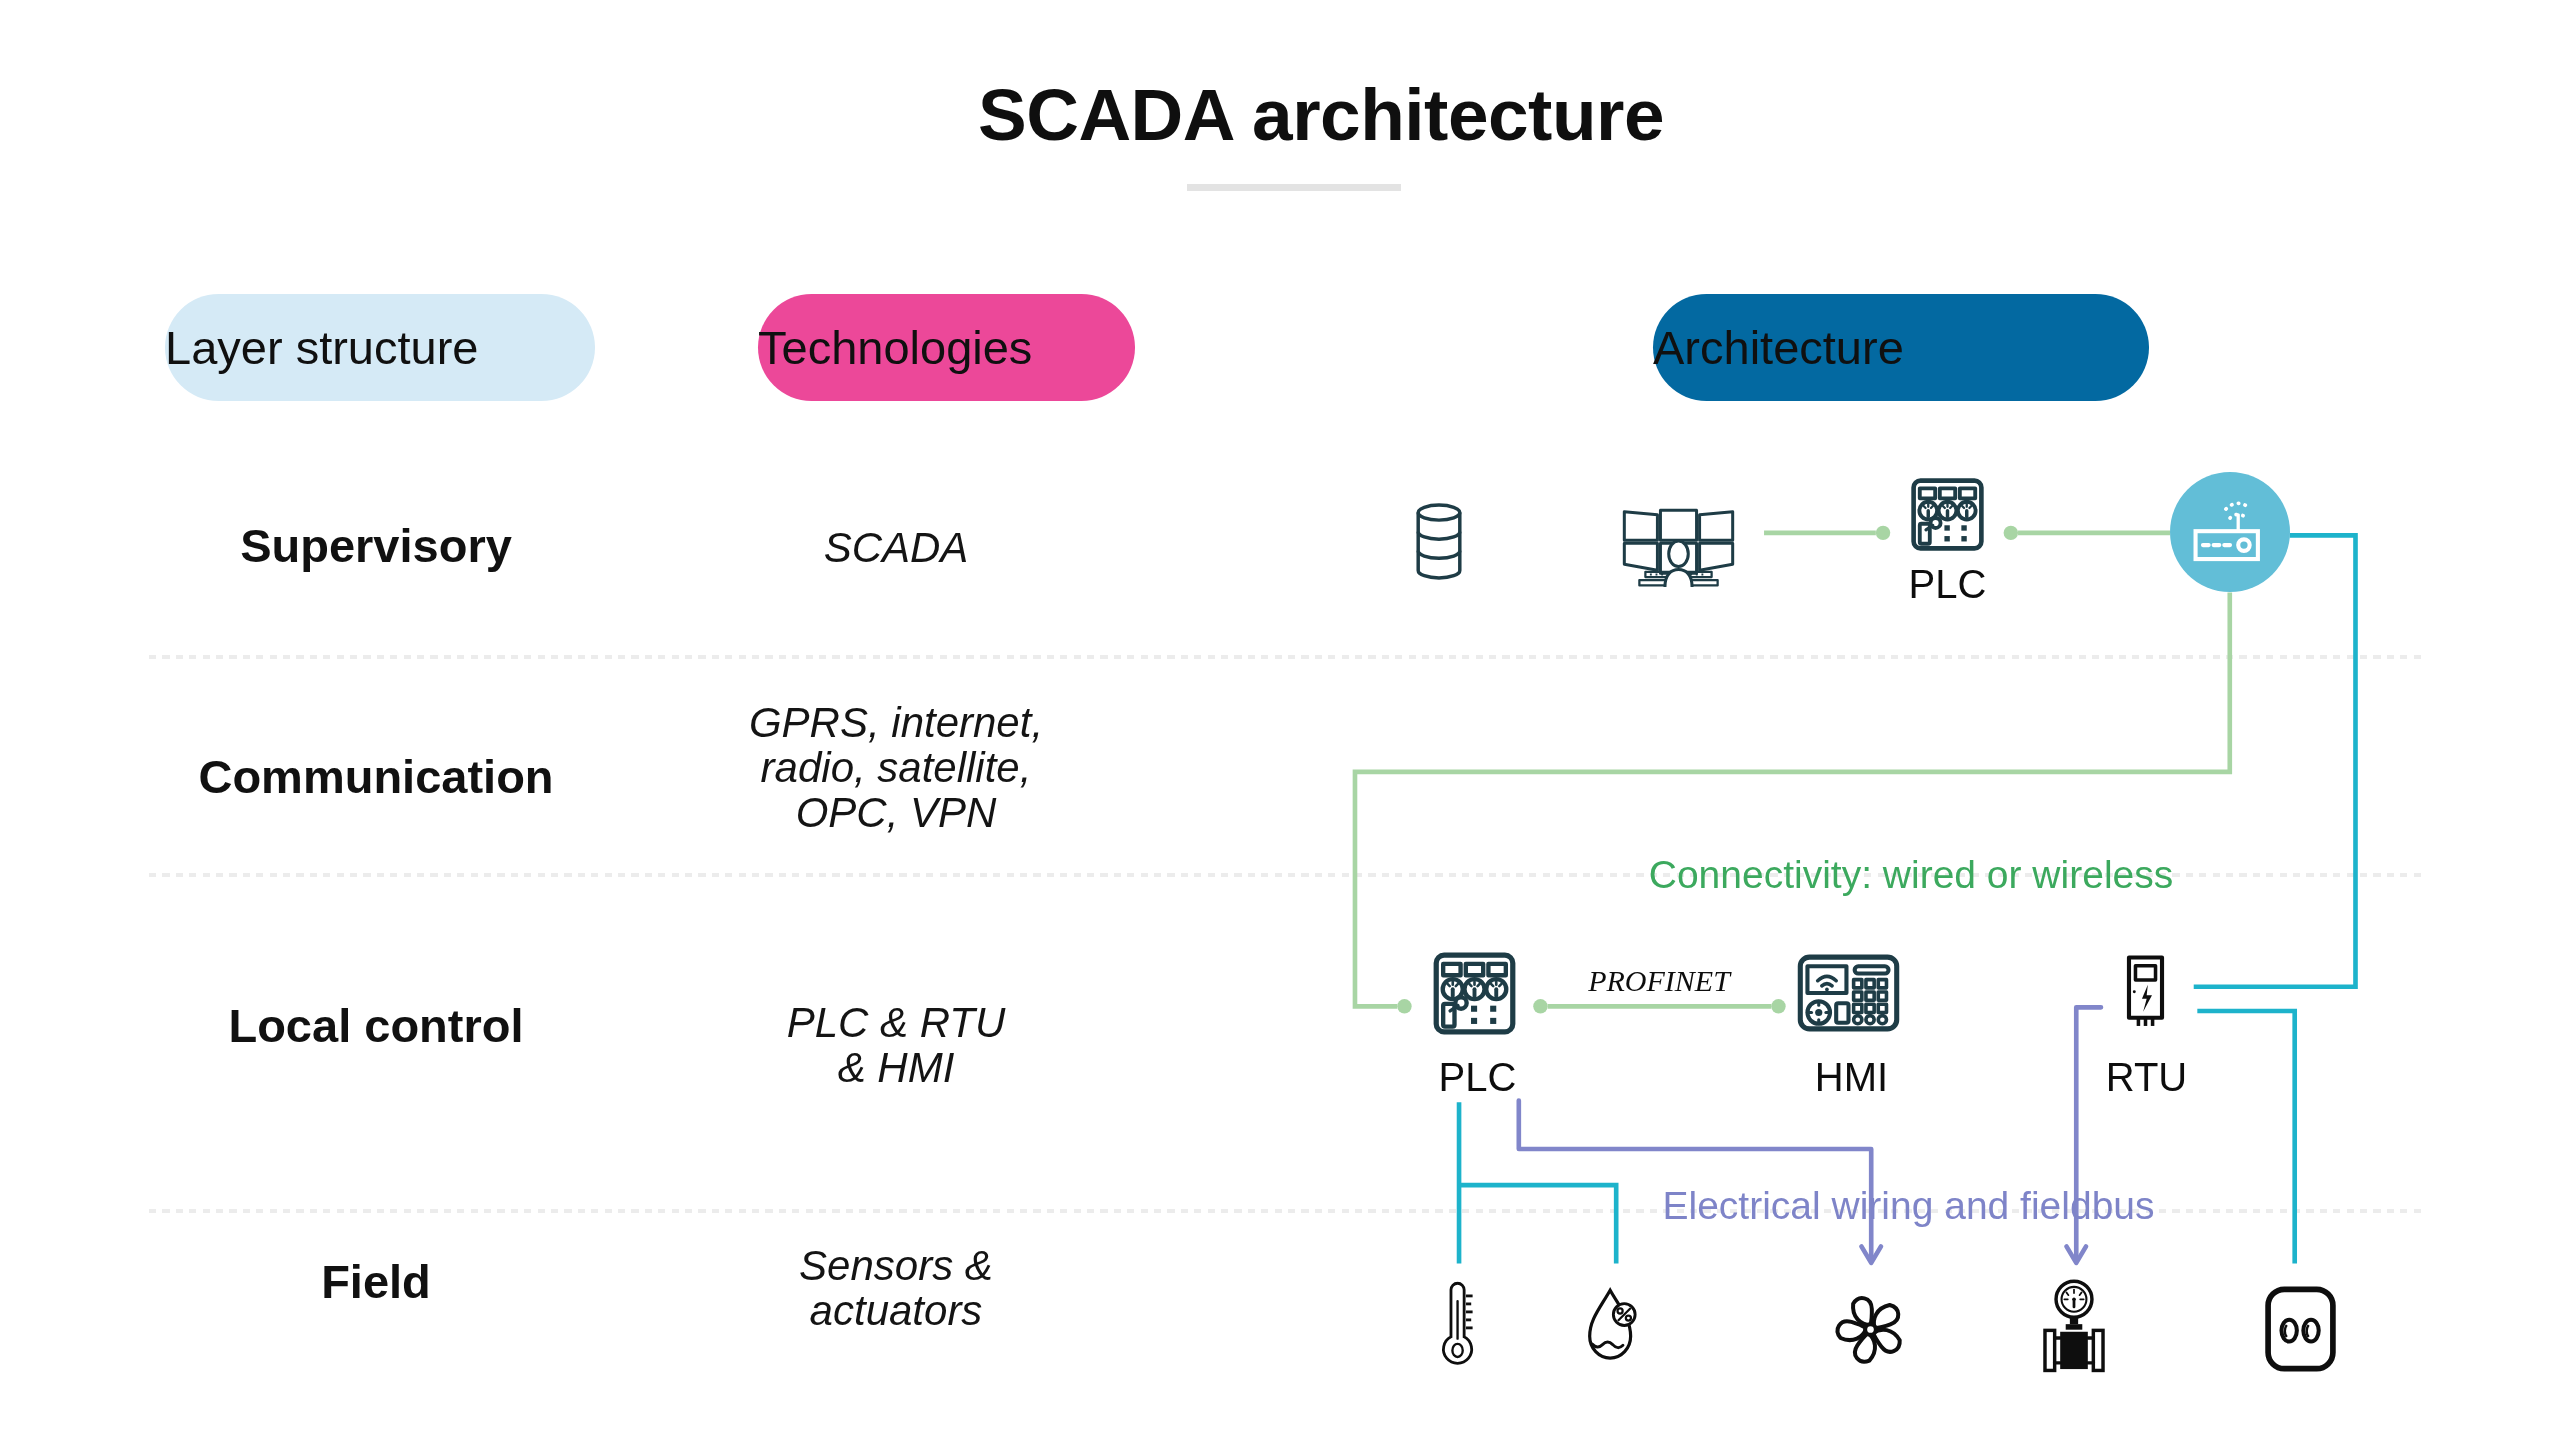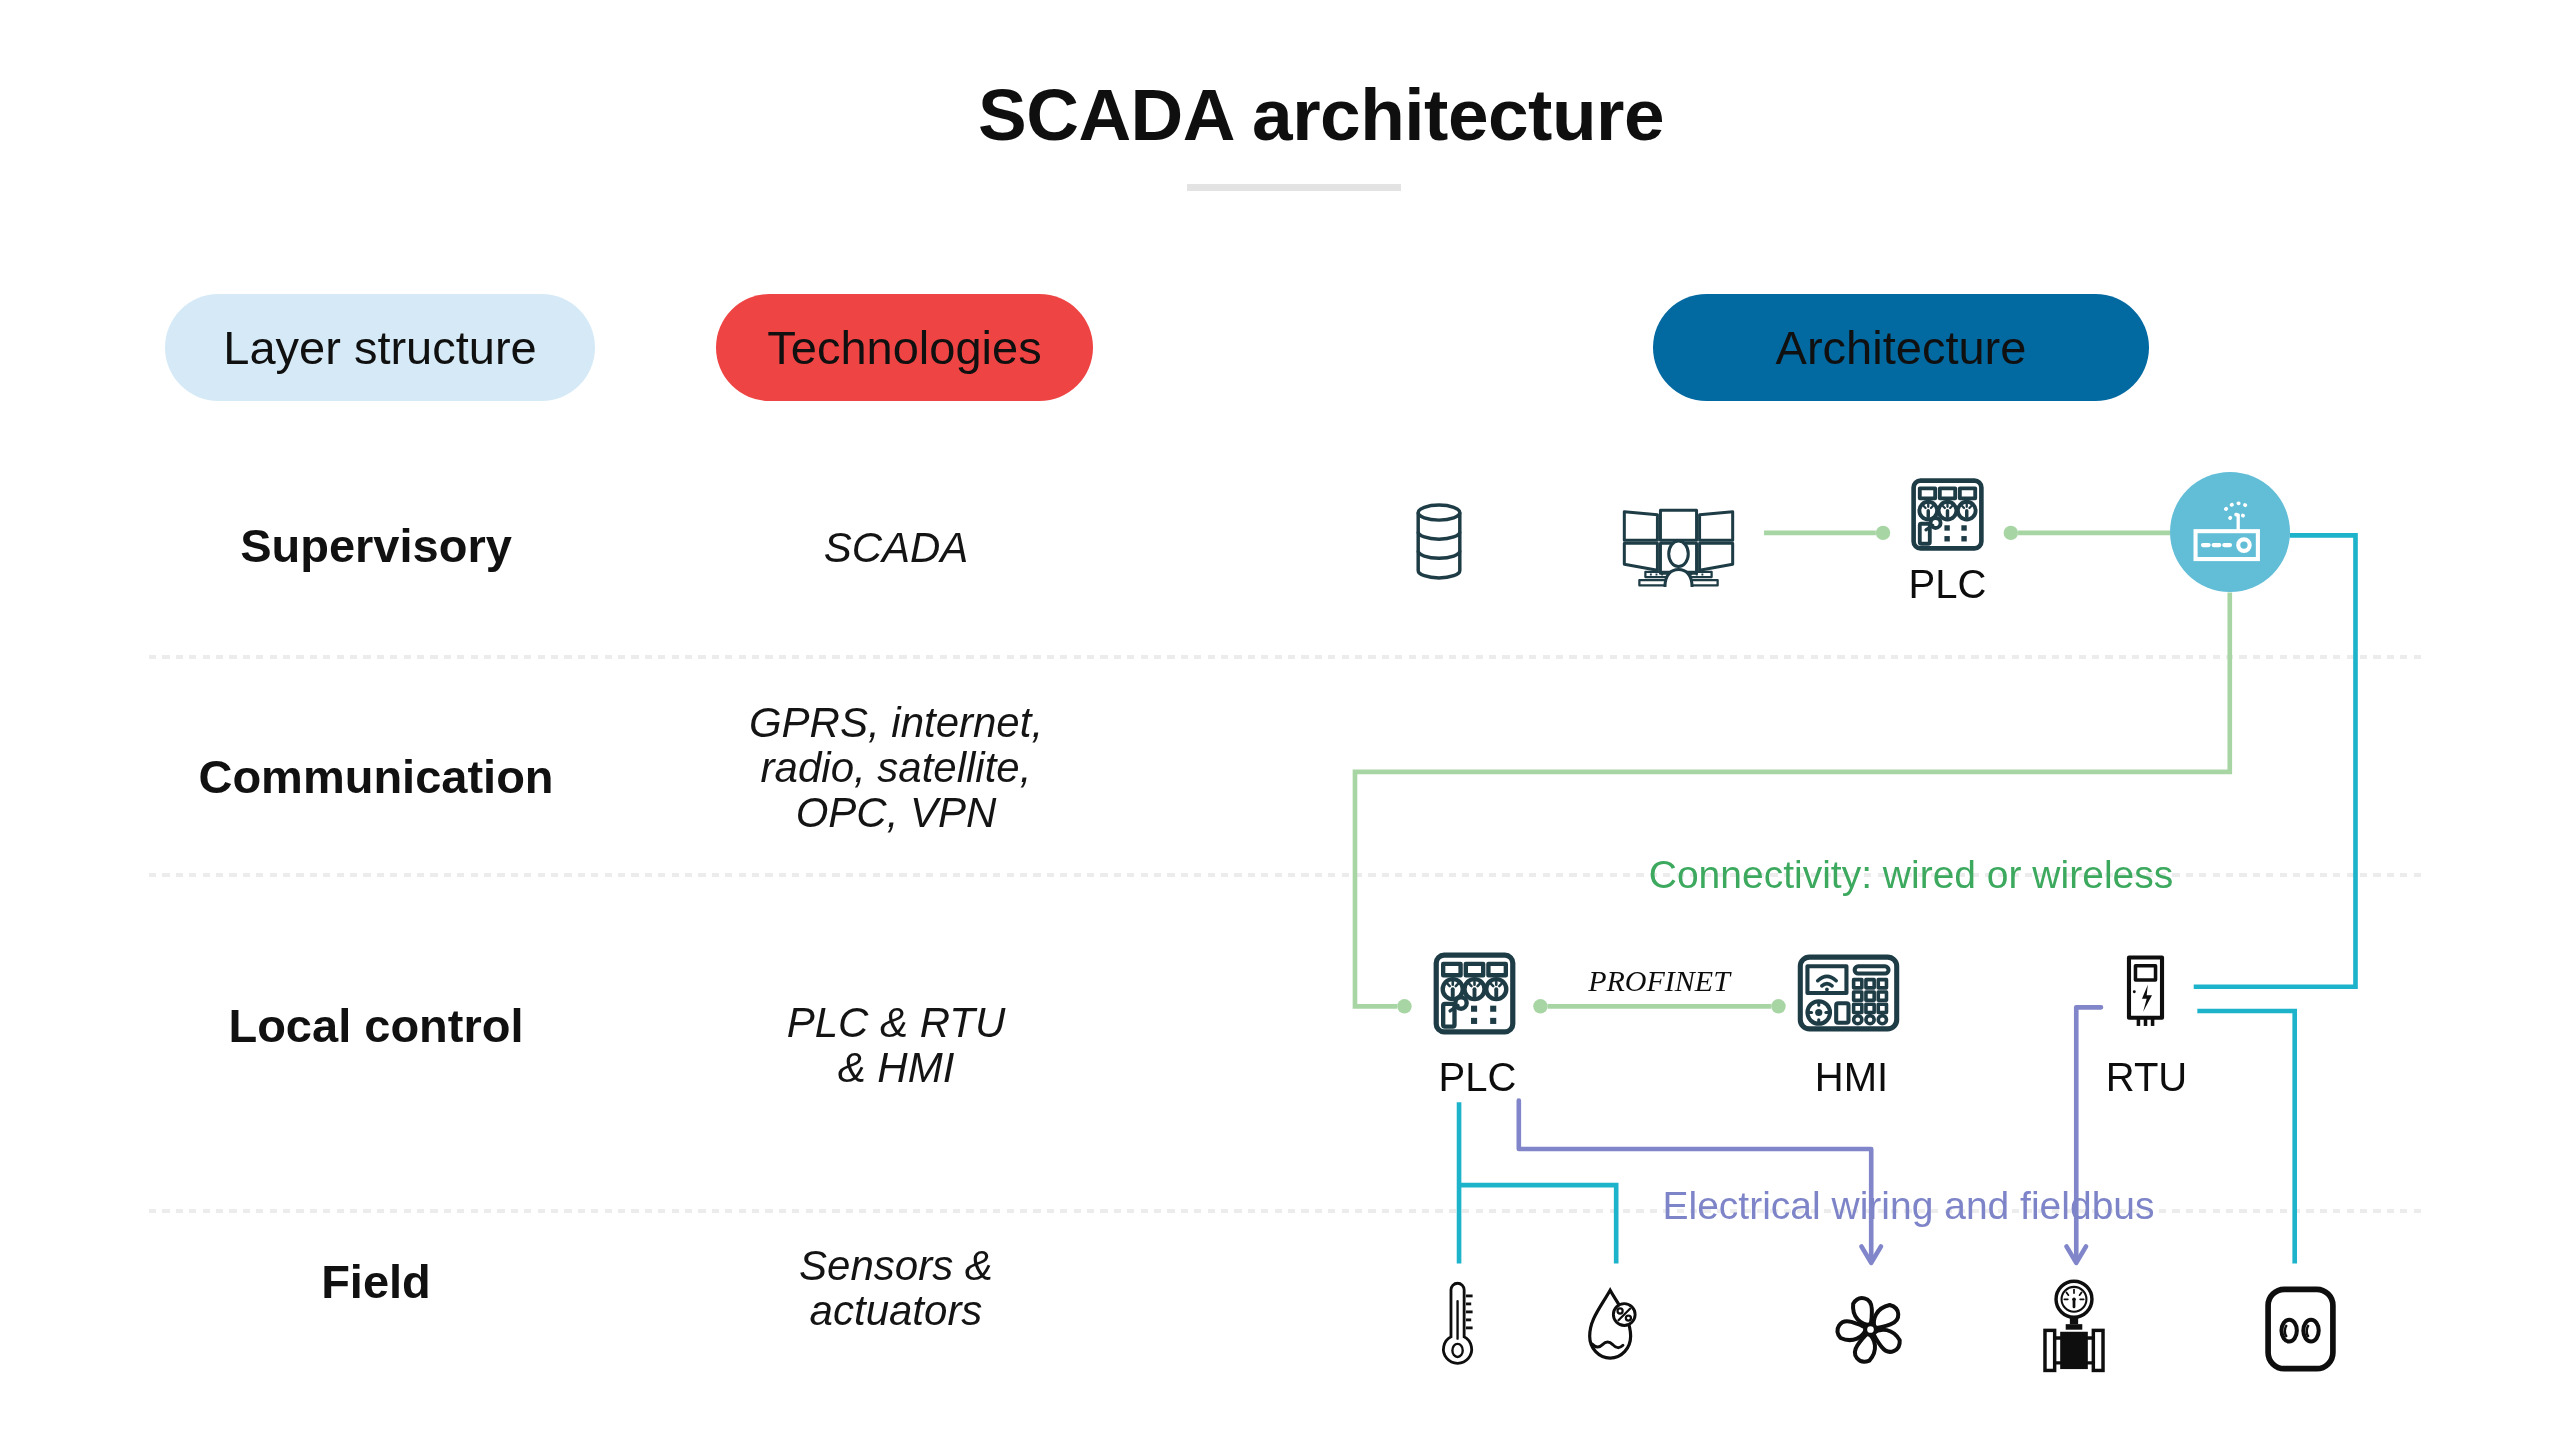--- a/index.html
+++ b/index.html
@@ -4,24 +4,24 @@
 <style>
   html,body{margin:0;padding:0;background:#ffffff;}
   #canvas{position:relative;width:2576px;height:1449px;background:#ffffff;overflow:hidden;
           font-family:"Liberation Sans", sans-serif;color:#111;}
   .abs{position:absolute;}
   .center{text-align:center;}
   
   #title{left:0;top:73px;width:2576px;font-size:73px;font-weight:bold;color:#0f0f0f;letter-spacing:-0.5px;padding-left:33px;}
   #title-underline{left:1187px;top:184px;width:214px;height:7.2px;background:#e3e3e3;}
   
-  .pill{height:107px;border-radius:54px;display:flex;align-items:center;justify-content:center;
+  .pill{height:107px;border-radius:54px;display:flex;align-items:center;
         font-size:47px;color:#101010;}
   #pill-layer{left:165px;top:294px;width:430px;background:#d5eaf6;}
-  #pill-tech{left:716px;top:294px;width:377px;background:#ef4444;}
+  #pill-tech{left:758px;top:294px;width:377px;background:#ec4899;}
   #pill-arch{left:1653px;top:294px;width:496px;background:#0369a1;}
   
   .divider{left:149px;width:2277px;height:3.6px;
            background:repeating-linear-gradient(90deg,#ececec 0 7.2px,transparent 7.2px 13.4px);}
   
   .layer-label{left:144px;width:464px;font-size:47px;font-weight:bold;line-height:47px;}
   
   .tech-text{left:664px;width:464px;font-style:italic;font-size:42px;line-height:45px;color:#141414;}
   
   .dev-label{width:155px;font-size:40px;line-height:44px;color:#0d0d0d;}

